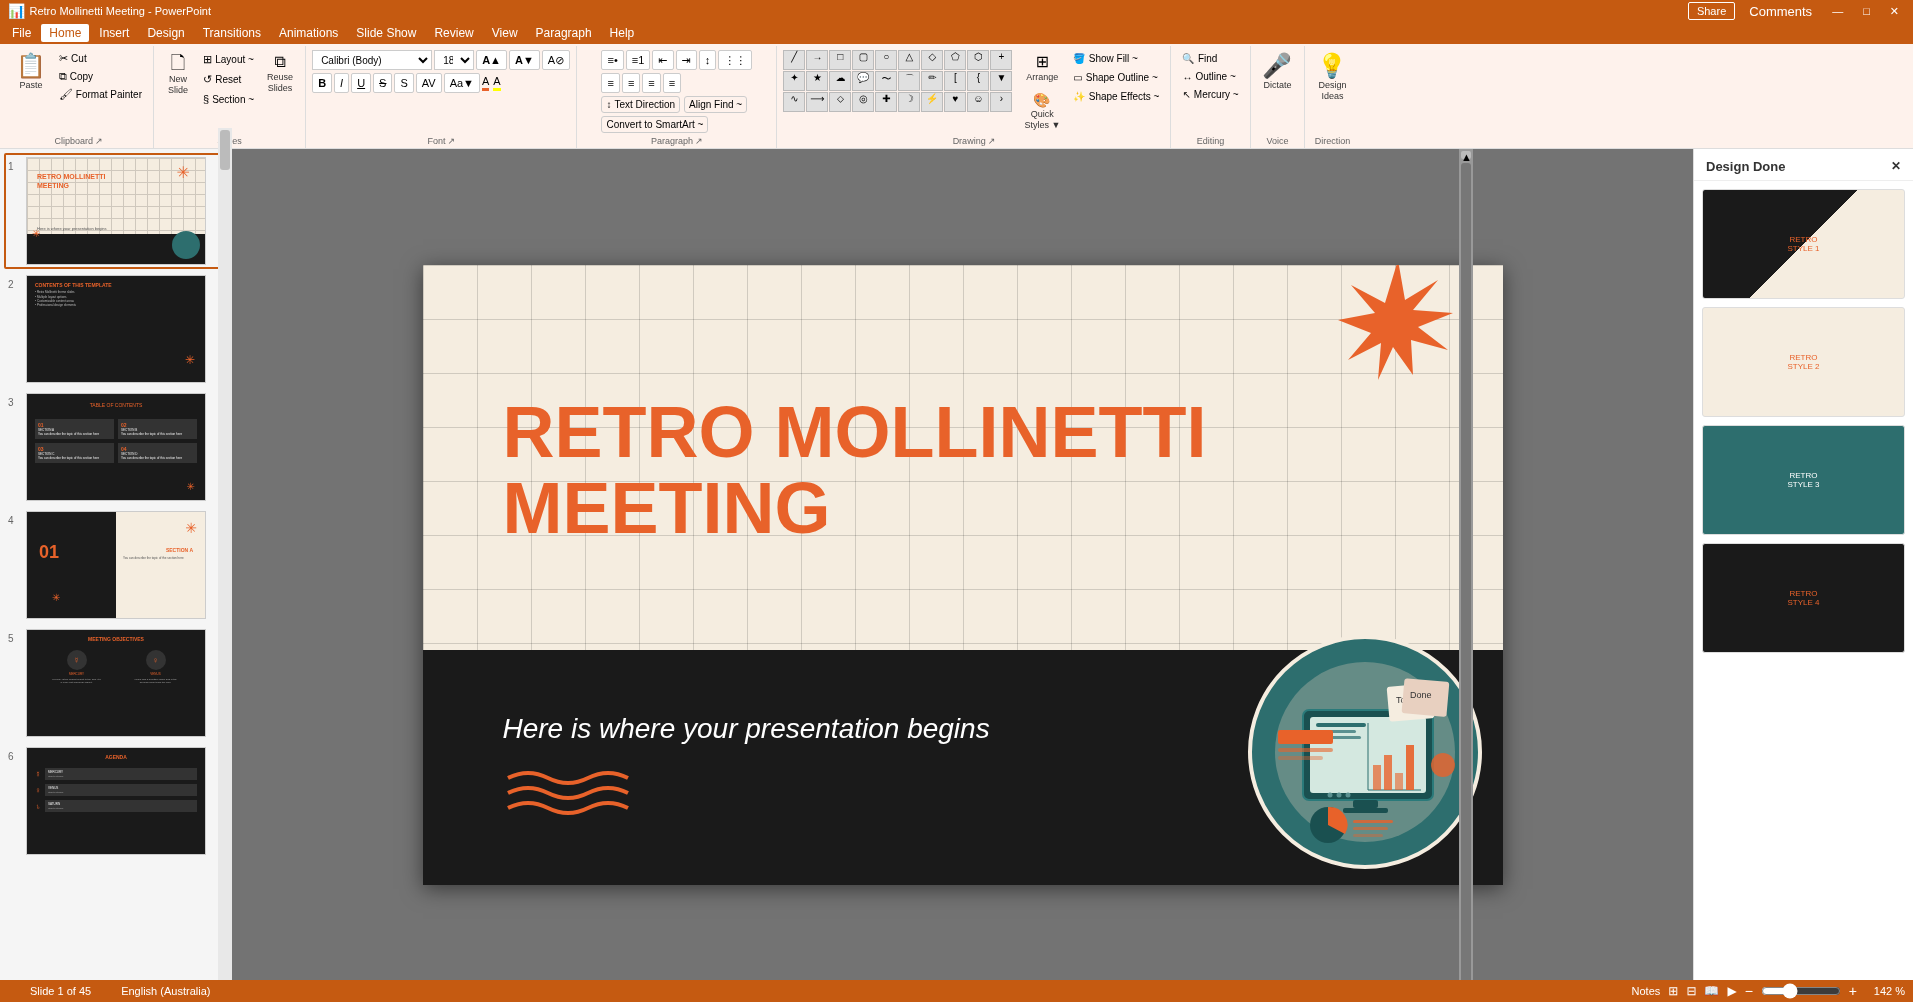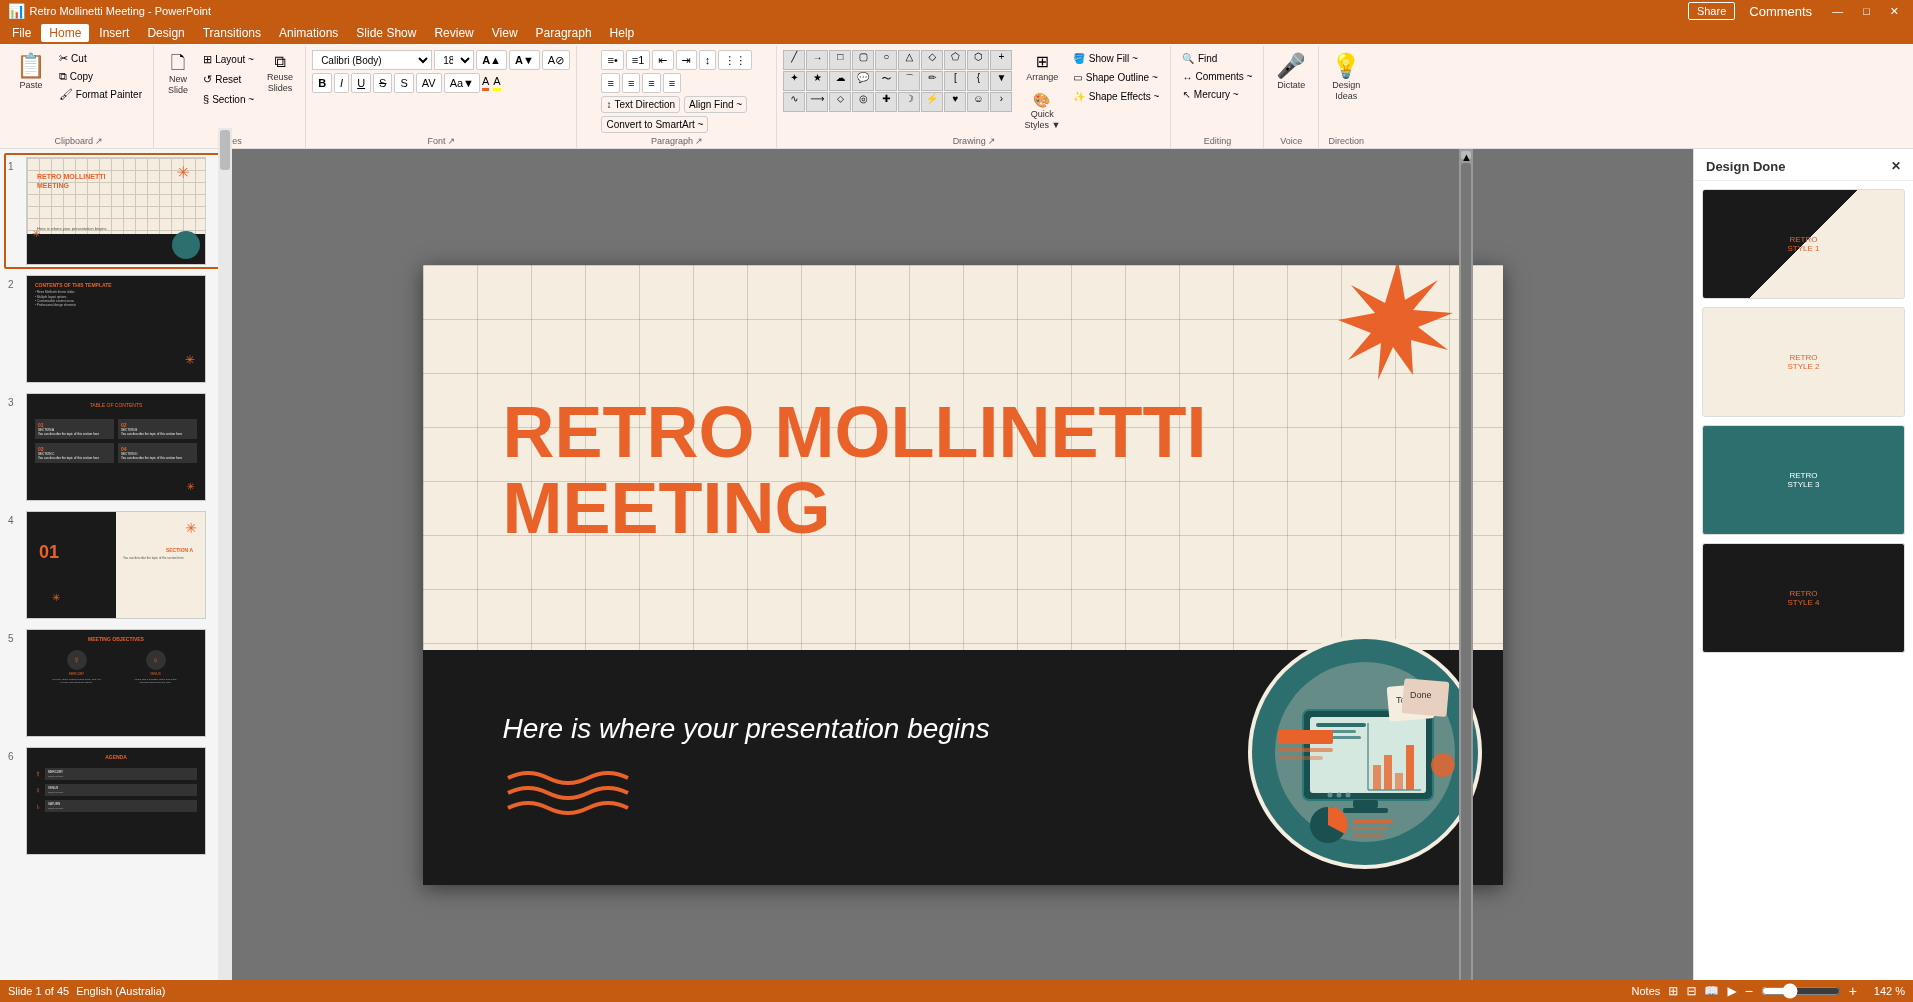--- a/index.html
+++ b/index.html
@@ -141,21 +141,21 @@
       height: 22px;
       background: #c55a11;
       display: flex;
       align-items: center;
       padding: 0 8px;
       color: white;
       font-size: 11px;
       justify-content: space-between;
       z-index: 100;
     }
-    .status-left { display: flex; align-items: center; gap: 7px; }
+    .status-left { display: flex; align-items: center; gap: 30px; margin-left: 22px; }
     .status-right { display: flex; align-items: center; gap: 8px; }
 
     
     .main-area {
       display: flex;
       height: calc(1002px - 22px - 22px - 84px - 22px);
       background: #e8e8e8;
     }
 
     
@@ -577,21 +577,21 @@
 
     <div class="ribbon-group">
       <div class="ribbon-group-content">
         <div class="ribbon-col">
           <div class="ribbon-btn ribbon-btn-small">
             <span>🔍</span>
             <span>Find</span>
           </div>
           <div class="ribbon-btn ribbon-btn-small">
             <span>↔</span>
-            <span>Comments ~</span>
+            <span>Outline ~</span>
           </div>
           <div class="ribbon-btn ribbon-btn-small">
             <span>↖</span>
             <span>Mercury ~</span>
           </div>
         </div>
       </div>
       <div class="ribbon-group-label">
         <span>Editing</span>
       </div>

